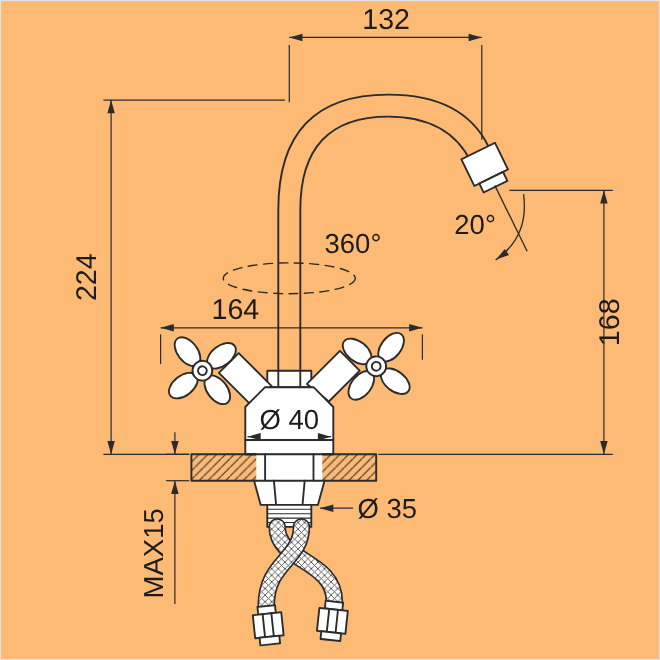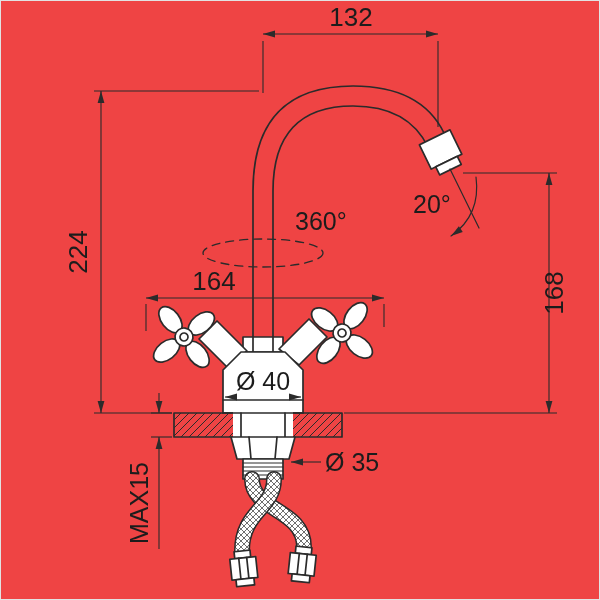--- a/index.html
+++ b/index.html
@@ -1,20 +1,20 @@
 <!DOCTYPE html>
 <html><head>
 <meta charset="utf-8">
 <style>
   html, body { margin: 0; padding: 0; background: #fff; }
   .canvas {
     position: relative;
     width: 598px; height: 598px;
     border: 1px solid #e2e2e2;
-    background: #ef4444;
+    background: #fdba74;
     overflow: hidden;
   }
   svg { display: block; }
   text {
     font-family: "Liberation Sans", sans-serif;
     fill: #1c1c1c;
   }
   .dim-num { font-size: 26px; }
   .dim-small { font-size: 25px; }
 </style>

